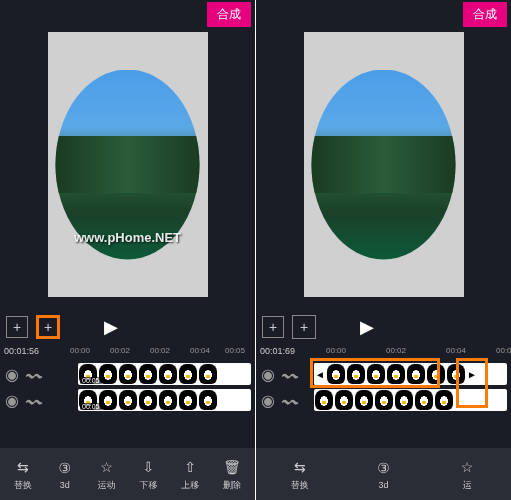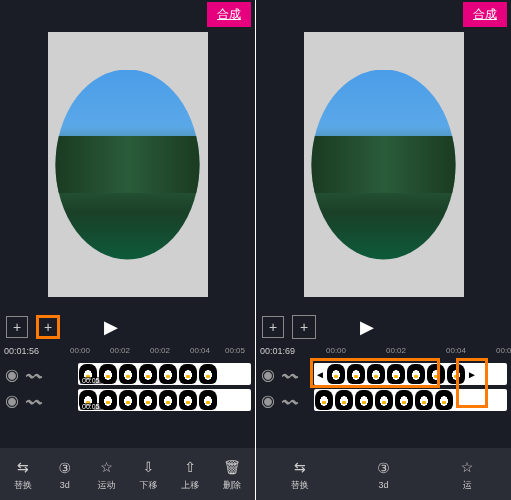--- a/index.html
+++ b/index.html
@@ -2,21 +2,21 @@
 <html><head>
 <meta charset="utf-8">
 <style>
 * { margin: 0; padding: 0; box-sizing: border-box; }
 body { background: #fff; font-family: sans-serif; width: 511px; height: 500px; overflow: hidden; }
 .container { display: flex; width: 511px; height: 500px; }
 .panel { width: 255px; height: 500px; background: #1a1d26; position: relative; }
 .panel-right { margin-left: 1px; }
 
 .topbar { height: 28px; display: flex; justify-content: flex-end; align-items: center; padding-right: 4px; }
-.compose-btn { background: #e6007e; color: #fff; font-size: 12px; padding: 4px 10px; border: none; text-decoration: underline; }
+.compose-btn { background: #e6007e; color: #fff; font-size: 12px; padding: 4px 10px; border: none; }
 
 .canvas-area { height: 280px; display: flex; justify-content: center; align-items: flex-start; padding-top: 4px; }
 .canvas-bg { width: 160px; height: 265px; background: #d0d0d0; position: relative; display: flex; justify-content: center; align-items: center; }
 .penguin-mask { width: 150px; height: 190px; position: relative; overflow: hidden; }
 .penguin-shape { width: 100%; height: 100%; background: linear-gradient(to bottom, #4a9de8 0%, #5ba8e8 30%, #2a5c3a 55%, #1a4028 75%, #0d5a3a 100%); clip-path: ellipse(48% 50% at 50% 50%); position: relative; }
 .penguin-shape::before { content: ''; position: absolute; top: 35%; left: 0; right: 0; height: 30%; background: linear-gradient(to right, #1a3a20, #2a5c3a, #1a3a20); }
 .watermark { position: absolute; top: 230px; left: 50%; transform: translateX(-50%); color: rgba(255,255,255,0.9); font-size: 13px; font-weight: bold; text-shadow: 1px 1px 2px rgba(0,0,0,0.8); z-index: 10; white-space: nowrap; }
 
 .timeline-header { height: 38px; display: flex; align-items: center; padding: 0 6px; gap: 8px; }
 .tl-add { width: 22px; height: 22px; border: 1px solid #888; display: flex; align-items: center; justify-content: center; color: #ccc; font-size: 14px; }
@@ -53,20 +53,21 @@
     <div class="topbar">
       <button class="compose-btn">合成</button>
     </div>
     <div class="canvas-area">
       <div class="canvas-bg">
         <div class="penguin-mask">
           <div class="penguin-shape"></div>
         </div>
       </div>
     </div>
+    <div class="watermark">www.pHome.NET</div>
 
     <div class="timeline-header">
       <div class="tl-add">+</div>
       <div class="tl-addbox hl-orange"></div>
       <div class="play-btn">▶</div>
     </div>
 
     <div class="ruler">
       <span class="timecode">00:01:56</span>
       <span style="left:70px">00:00</span>

